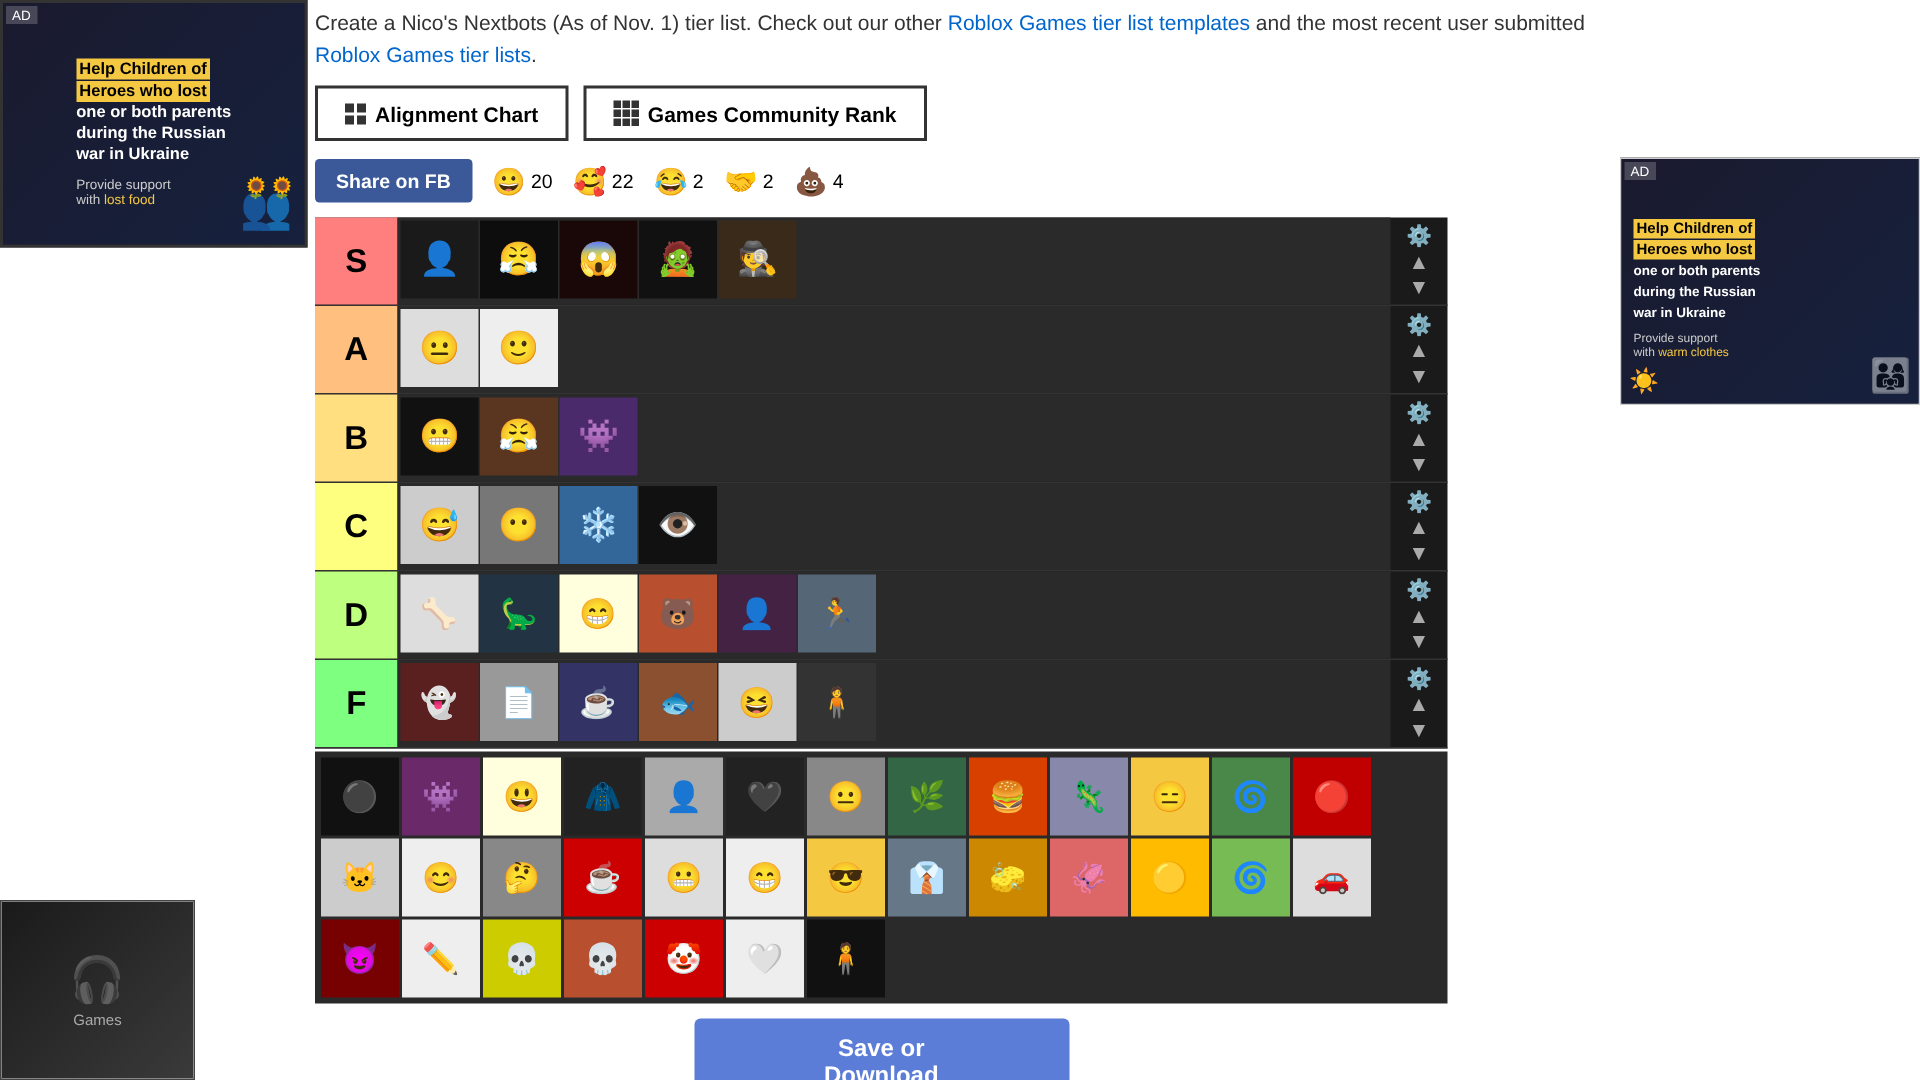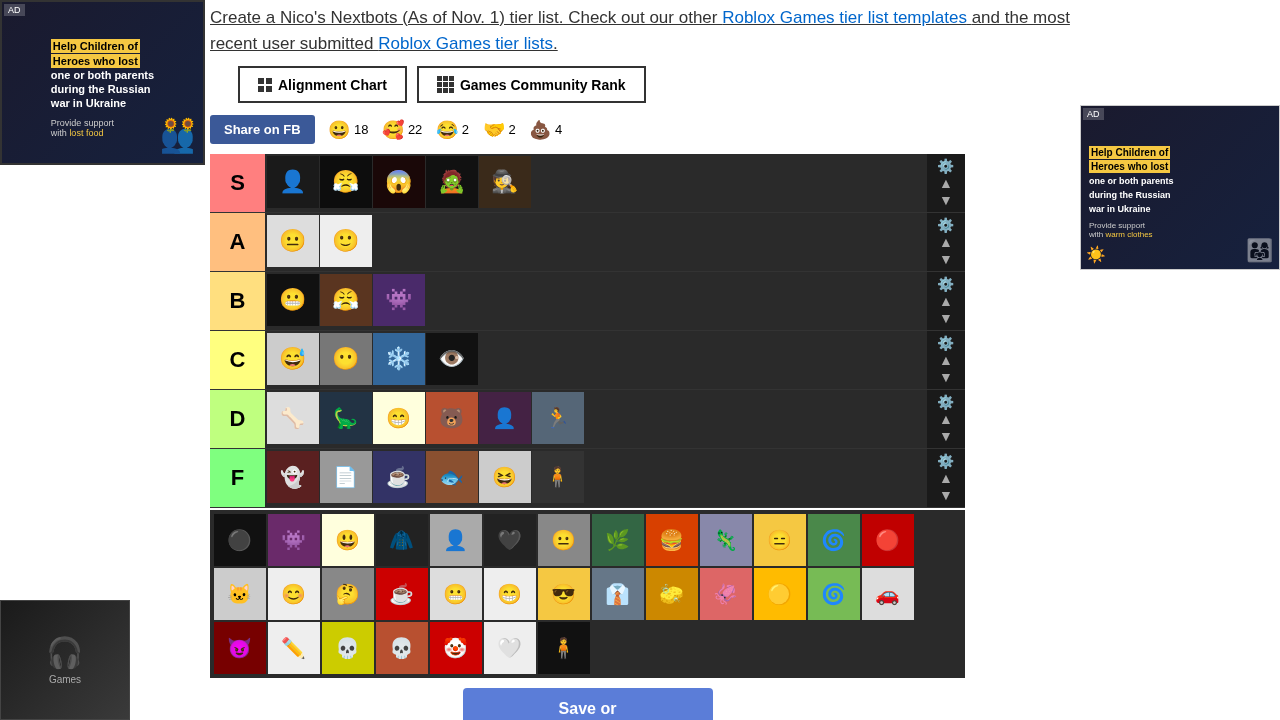--- a/index.html
+++ b/index.html
@@ -62,33 +62,31 @@
       padding: 1px 4px;
     }
 
     .main-content {
       margin-left: 210px;
       margin-right: 210px;
       padding-top: 5px;
     }
 
     .intro-text {
-      font-size: 17px;
+      font-size: 14px;
       color: #333;
       line-height: 1.5;
       margin-bottom: 10px;
-      text-decoration: underline;
     }
     .intro-text a { color: #0066cc; text-decoration: none; }
 
     .button-row {
       display: flex;
       gap: 10px;
       margin-bottom: 12px;
-      margin-left: 28px;
     }
     .btn-alignment {
       background: #fff;
       border: 2px solid #333;
       padding: 8px 18px;
       font-size: 14px;
       font-weight: bold;
       cursor: pointer;
       display: flex;
       align-items: center;
@@ -370,21 +368,21 @@
           <span></span>
       </span>
       <span>Games Community Rank</span>
     </button>
   </div>
 
   <div class="reaction-row">
     <button class="btn-fb">Share on FB</button>
     <div class="reaction-item">
       <span class="reaction-emoji">😀</span>
-      <span>18</span>
+      <span>20</span>
     </div>
     <div class="reaction-item">
       <span class="reaction-emoji">🥰</span>
       <span>22</span>
     </div>
     <div class="reaction-item">
       <span class="reaction-emoji">😂</span>
       <span>2</span>
     </div>
     <div class="reaction-item">

